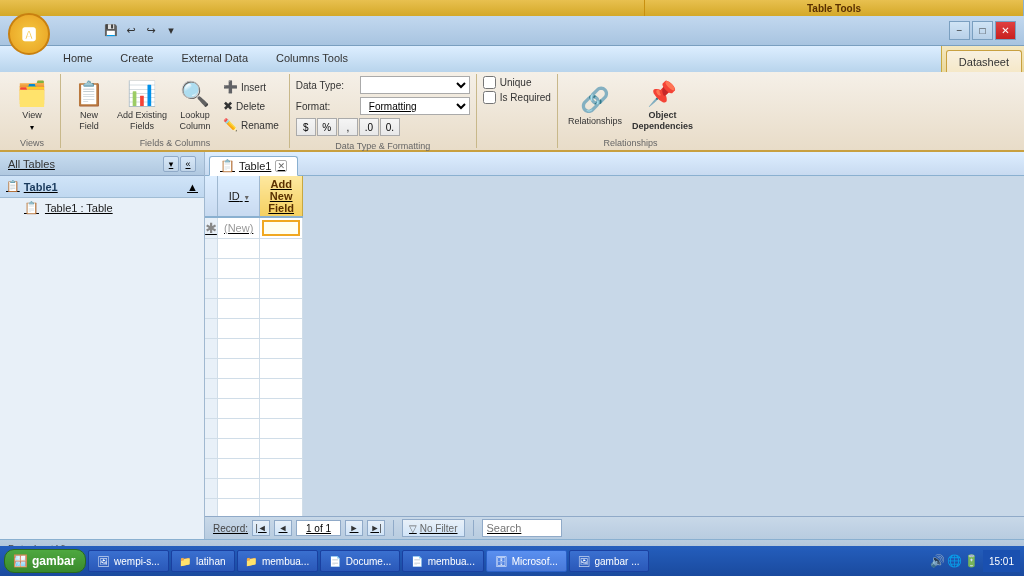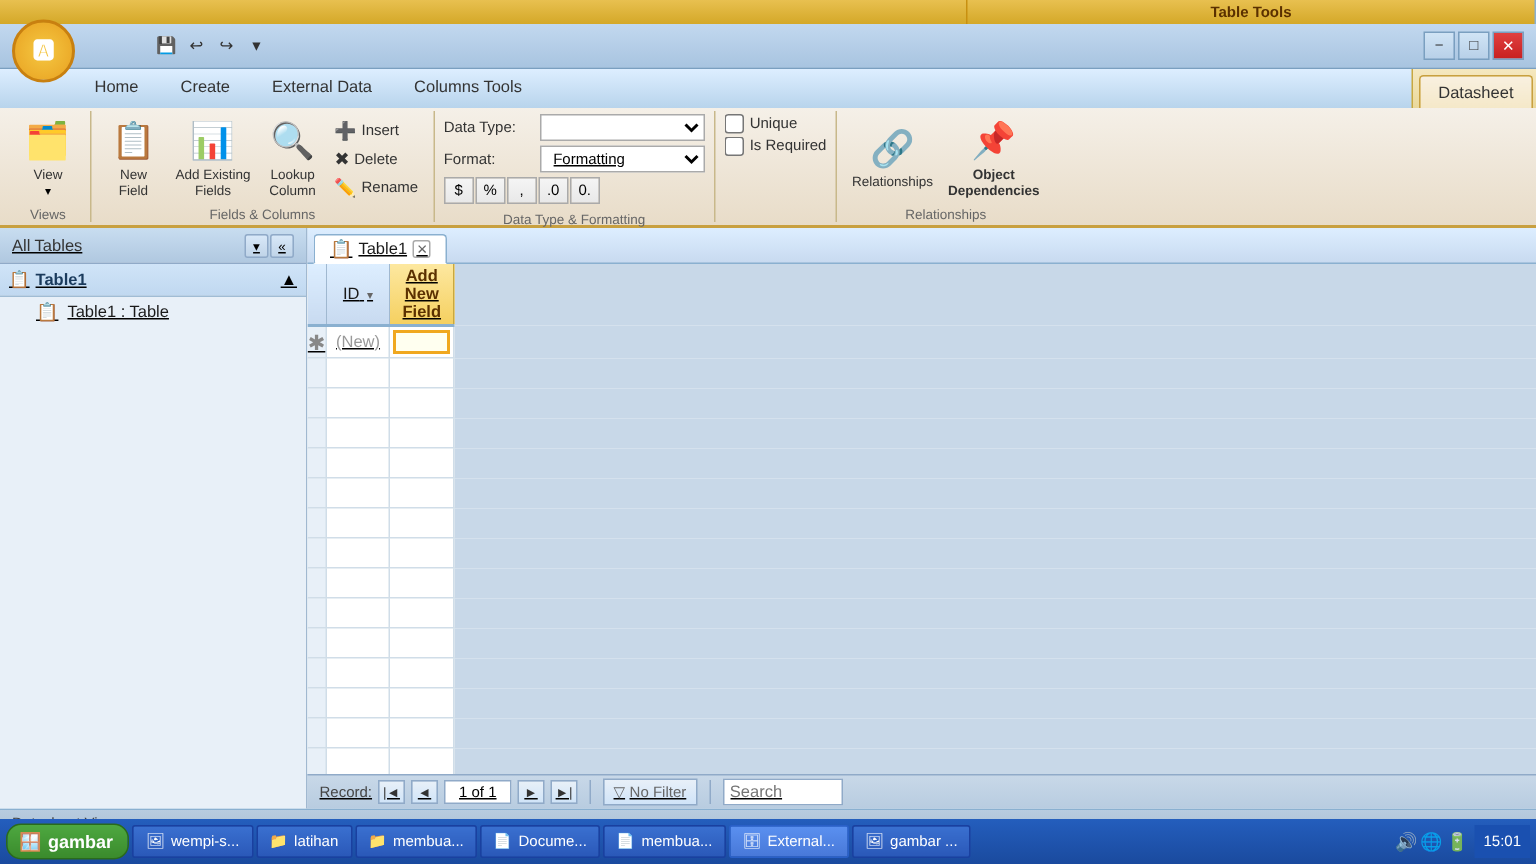--- a/index.html
+++ b/index.html
@@ -711,21 +711,21 @@
   <div class="taskbar-btn">
     <span>📄</span>
     <span>Docume...</span>
   </div>
   <div class="taskbar-btn">
     <span>📄</span>
     <span>membua...</span>
   </div>
   <div class="taskbar-btn active">
     <span>🗄</span>
-    <span>External...</span>
+    <span>Microsof...</span>
   </div>
   <div class="taskbar-btn">
     <span>🖼</span>
     <span>gambar ...</span>
   </div>
   <div class="taskbar-right">
     <div class="tray-icons">
       <span class="tray-icon">🔊</span>
       <span class="tray-icon">🌐</span>
       <span class="tray-icon">🔋</span>

